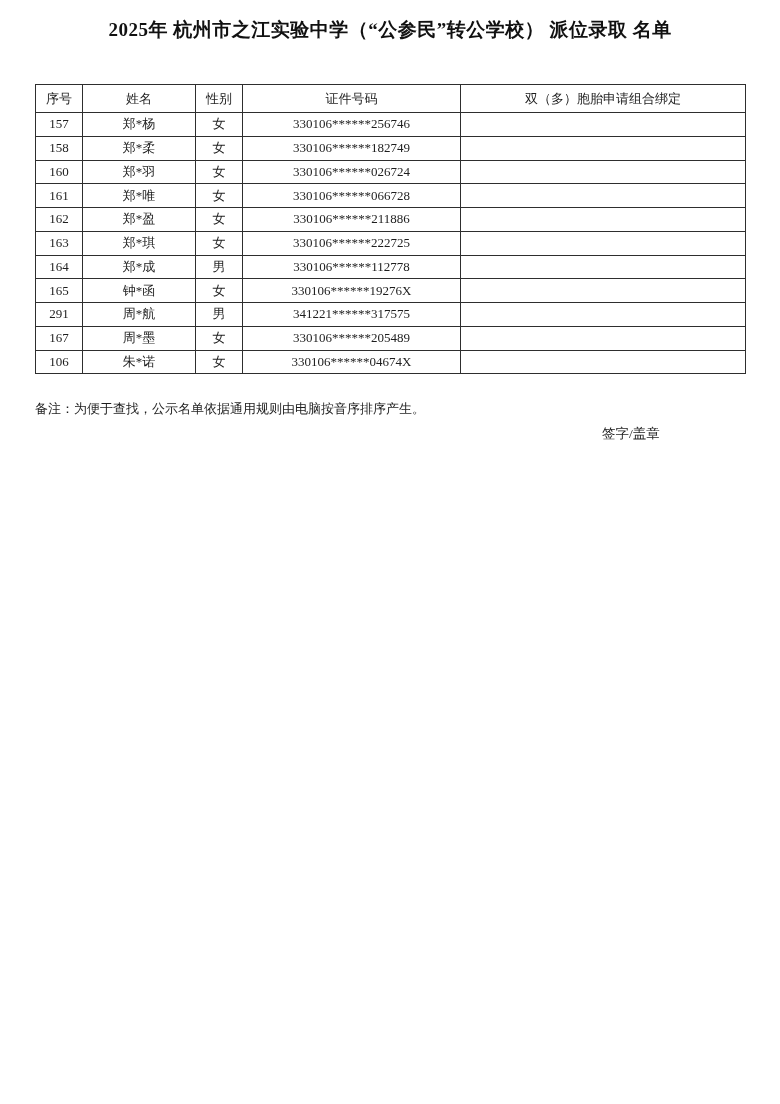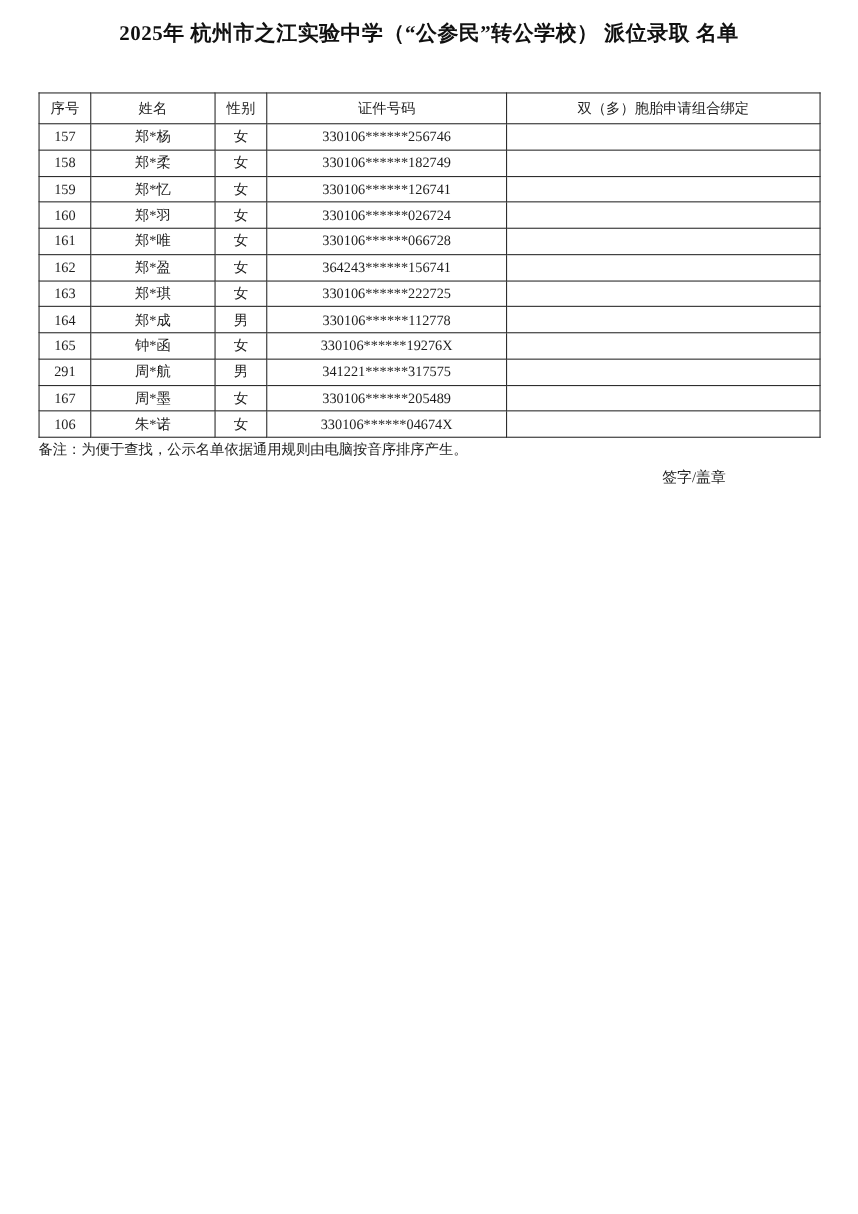--- a/index.html
+++ b/index.html
@@ -124,45 +124,38 @@
           <td></td>
         </tr>
         <tr>
           <td>158</td>
           <td>郑*柔</td>
           <td>女</td>
           <td>330106******182749</td>
           <td></td>
         </tr>
         <tr>
-          <td>159</td>
-          <td>郑*忆</td>
-          <td>女</td>
-          <td>330106******126741</td>
-          <td></td>
-        </tr>
-        <tr>
           <td>160</td>
           <td>郑*羽</td>
           <td>女</td>
           <td>330106******026724</td>
           <td></td>
         </tr>
         <tr>
           <td>161</td>
           <td>郑*唯</td>
           <td>女</td>
           <td>330106******066728</td>
           <td></td>
         </tr>
         <tr>
           <td>162</td>
           <td>郑*盈</td>
           <td>女</td>
-          <td>364243******156741</td>
+          <td>330106******211886</td>
           <td></td>
         </tr>
         <tr>
           <td>163</td>
           <td>郑*琪</td>
           <td>女</td>
           <td>330106******222725</td>
           <td></td>
         </tr>
         <tr>

